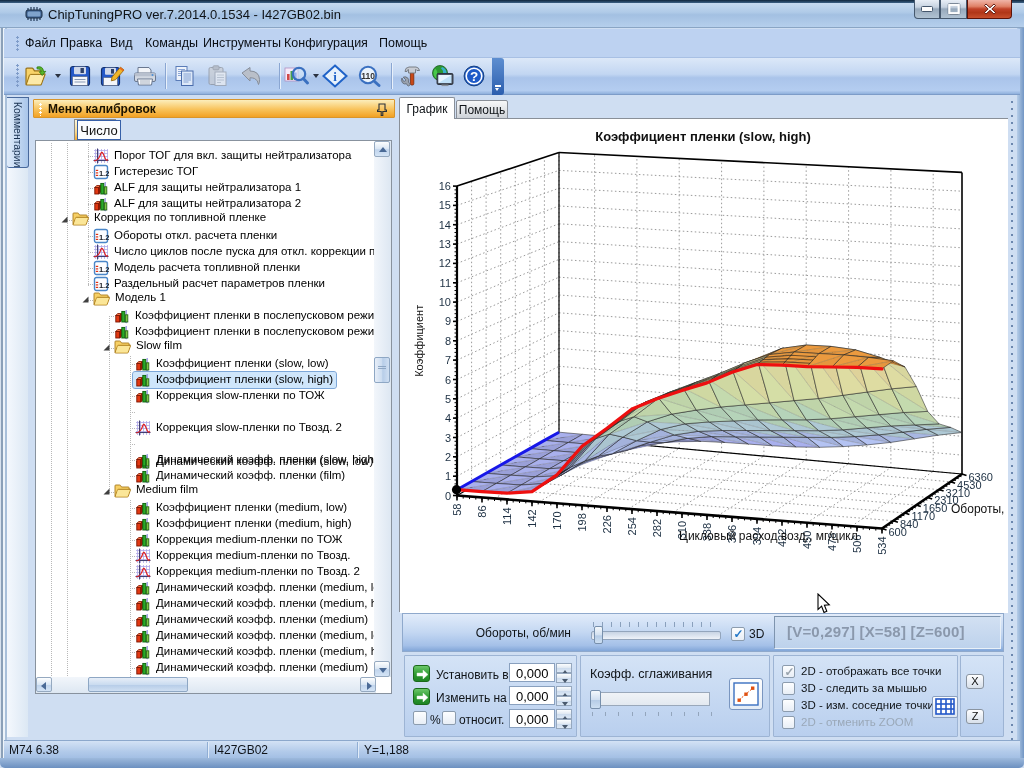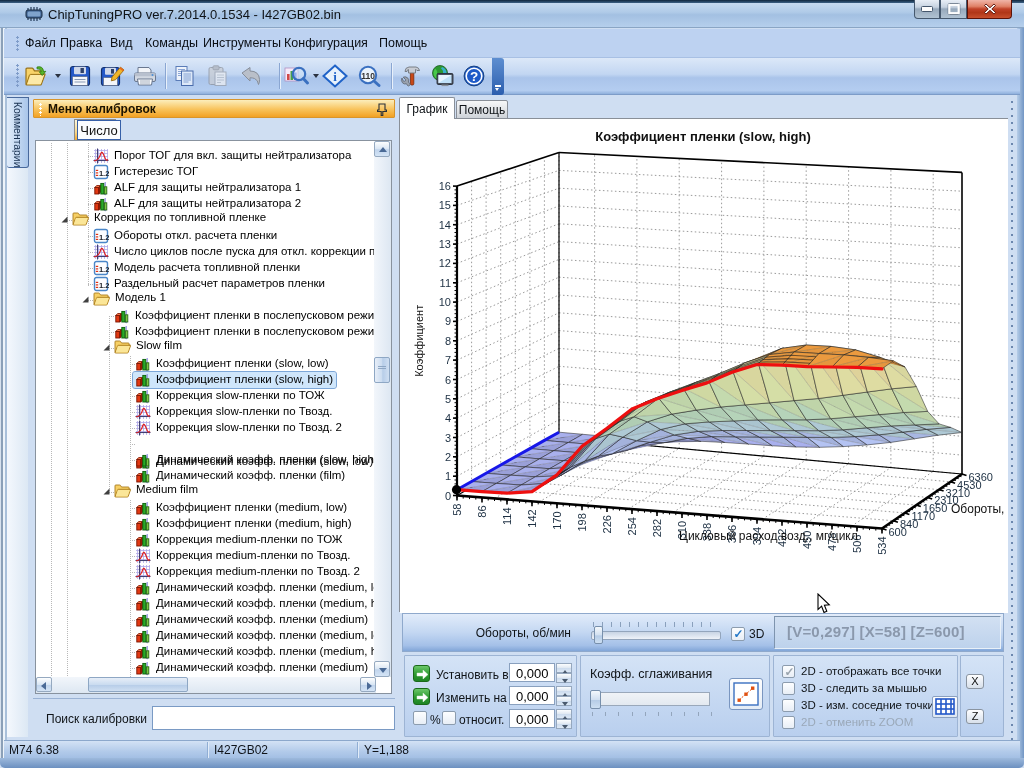--- a/index.html
+++ b/index.html
@@ -466,36 +466,20 @@
 <div class="trow" style="left:131px;top:247px"><svg width="16" height="16" viewBox="0 0 16 16">
             <line x1="12.2" y1="2" x2="12.2" y2="14.5" stroke="#9090e4" stroke-width="1.2"></line>
             <path d="M12.2 15.5 L10 13 L14.4 13 Z" fill="#9090e4"></path>
             <rect x="1.8" y="7.5" width="4" height="6.5" fill="#e23812" stroke="#7c1400" stroke-width="0.9"></rect>
             <path d="M1.8 7.5 L3.6 5.6 L7.6 5.6 L5.8 7.5 Z" fill="#ff8050" stroke="#7c1400" stroke-width="0.9"></path>
             <path d="M5.8 7.5 L7.6 5.6 L7.6 12.1 L5.8 14 Z" fill="#9c1c00" stroke="#7c1400" stroke-width="0.9"></path>
             <rect x="7.8" y="3.4" width="3" height="10.6" fill="#28aa28" stroke="#0a600a" stroke-width="0.9"></rect>
             <rect x="11.4" y="6.8" width="2.4" height="7.2" fill="#7cc844" stroke="#2a6a14" stroke-width="0.9"></rect>
           </svg><span>Коррекция slow-пленки по ТОЖ</span></div>
 <div class="th" style="left:126px;top:271px;width:5px"></div>
-<div class="trow" style="left:131px;top:263px"><svg width="16" height="16" viewBox="0 0 16 16">
-            <g stroke="#b0a8e8" stroke-width="0.8">
-              <line x1="1" y1="2.5" x2="15" y2="2.5"></line>
-              <line x1="1" y1="5.5" x2="15" y2="5.5"></line>
-              <line x1="1" y1="8.5" x2="15" y2="8.5"></line>
-              <line x1="1" y1="11.5" x2="15" y2="11.5"></line>
-              <line x1="2.5" y1="1" x2="2.5" y2="15"></line>
-              <line x1="5.5" y1="1" x2="5.5" y2="15"></line>
-              <line x1="8.5" y1="1" x2="8.5" y2="15"></line>
-              <line x1="11.5" y1="1" x2="11.5" y2="15"></line>
-              <line x1="14.5" y1="1" x2="14.5" y2="15"></line>
-            </g>
-            <line x1="4.5" y1="0.5" x2="4.5" y2="15.5" stroke="#404070" stroke-width="1.1"></line>
-            <line x1="0.5" y1="12.5" x2="15.5" y2="12.5" stroke="#404070" stroke-width="1.1"></line>
-            <path d="M1 13 Q4 12.5 5.5 10.5 T8 5 Q9 3.5 10 5.5 T12.5 11 Q13.5 13 15 11.5" fill="none" stroke="#e02020" stroke-width="1.2"></path>
-          </svg><span>Коррекция slow-пленки по Твозд.</span></div>
 <div class="th" style="left:126px;top:287px;width:5px"></div>
 <div class="trow" style="left:131px;top:279px"><svg width="16" height="16" viewBox="0 0 16 16">
             <g stroke="#b0a8e8" stroke-width="0.8">
               <line x1="1" y1="2.5" x2="15" y2="2.5"></line>
               <line x1="1" y1="5.5" x2="15" y2="5.5"></line>
               <line x1="1" y1="8.5" x2="15" y2="8.5"></line>
               <line x1="1" y1="11.5" x2="15" y2="11.5"></line>
               <line x1="2.5" y1="1" x2="2.5" y2="15"></line>
               <line x1="5.5" y1="1" x2="5.5" y2="15"></line>
               <line x1="8.5" y1="1" x2="8.5" y2="15"></line>
@@ -683,24 +667,20 @@
       </div>
       <div class="sb sbh" style="left:0;bottom:0;width:340px;height:16px">
 <div class="sbtn" style="left:0px;top:0px;width:16px;height:15px">
           <div class="sarr" style="left:4px;top:4px;border:4px solid rgba(0,0,0,0);border-right:5px solid #4a6a96;border-left:none"></div>
         </div>
 <div class="sbtn" style="right:0px;top:0px;width:16px;height:15px">
           <div class="sarr" style="left:6px;top:4px;border:4px solid rgba(0,0,0,0);border-left:5px solid #4a6a96;border-right:none"></div>
         </div>
 <div class="sthumb sthumbh" style="left:52px;top:0px;width:100px;height:15px"></div>
       </div>
-    </div>
-    <div id="searchrow">
-      <label>Поиск калибровки</label>
-      <input style="">
     </div>
   </div>
 <div id="rtab2" class="rtab abs">Помощь</div>
 <div id="rtab1" class="rtab abs">График</div>
 <div id="chartbox" class="abs"><svg width="608" height="494" viewBox="0 0 608 494" font-family="Liberation Sans, sans-serif">
 <rect x="0" y="0" width="608" height="494" fill="#ffffff"></rect>
 <line x1="57.0" y1="376.5" x2="57.0" y2="67.1" stroke="#9a9a9a" stroke-width="1" stroke-dasharray="1.5,2.5" stroke-linecap="butt"></line>
 <line x1="71.6" y1="368.2" x2="71.6" y2="62.3" stroke="#9a9a9a" stroke-width="1" stroke-dasharray="1.5,2.5" stroke-linecap="butt"></line>
 <line x1="86.1" y1="359.9" x2="86.1" y2="57.5" stroke="#9a9a9a" stroke-width="1" stroke-dasharray="1.5,2.5" stroke-linecap="butt"></line>
 <line x1="100.7" y1="351.6" x2="100.7" y2="52.7" stroke="#9a9a9a" stroke-width="1" stroke-dasharray="1.5,2.5" stroke-linecap="butt"></line>

